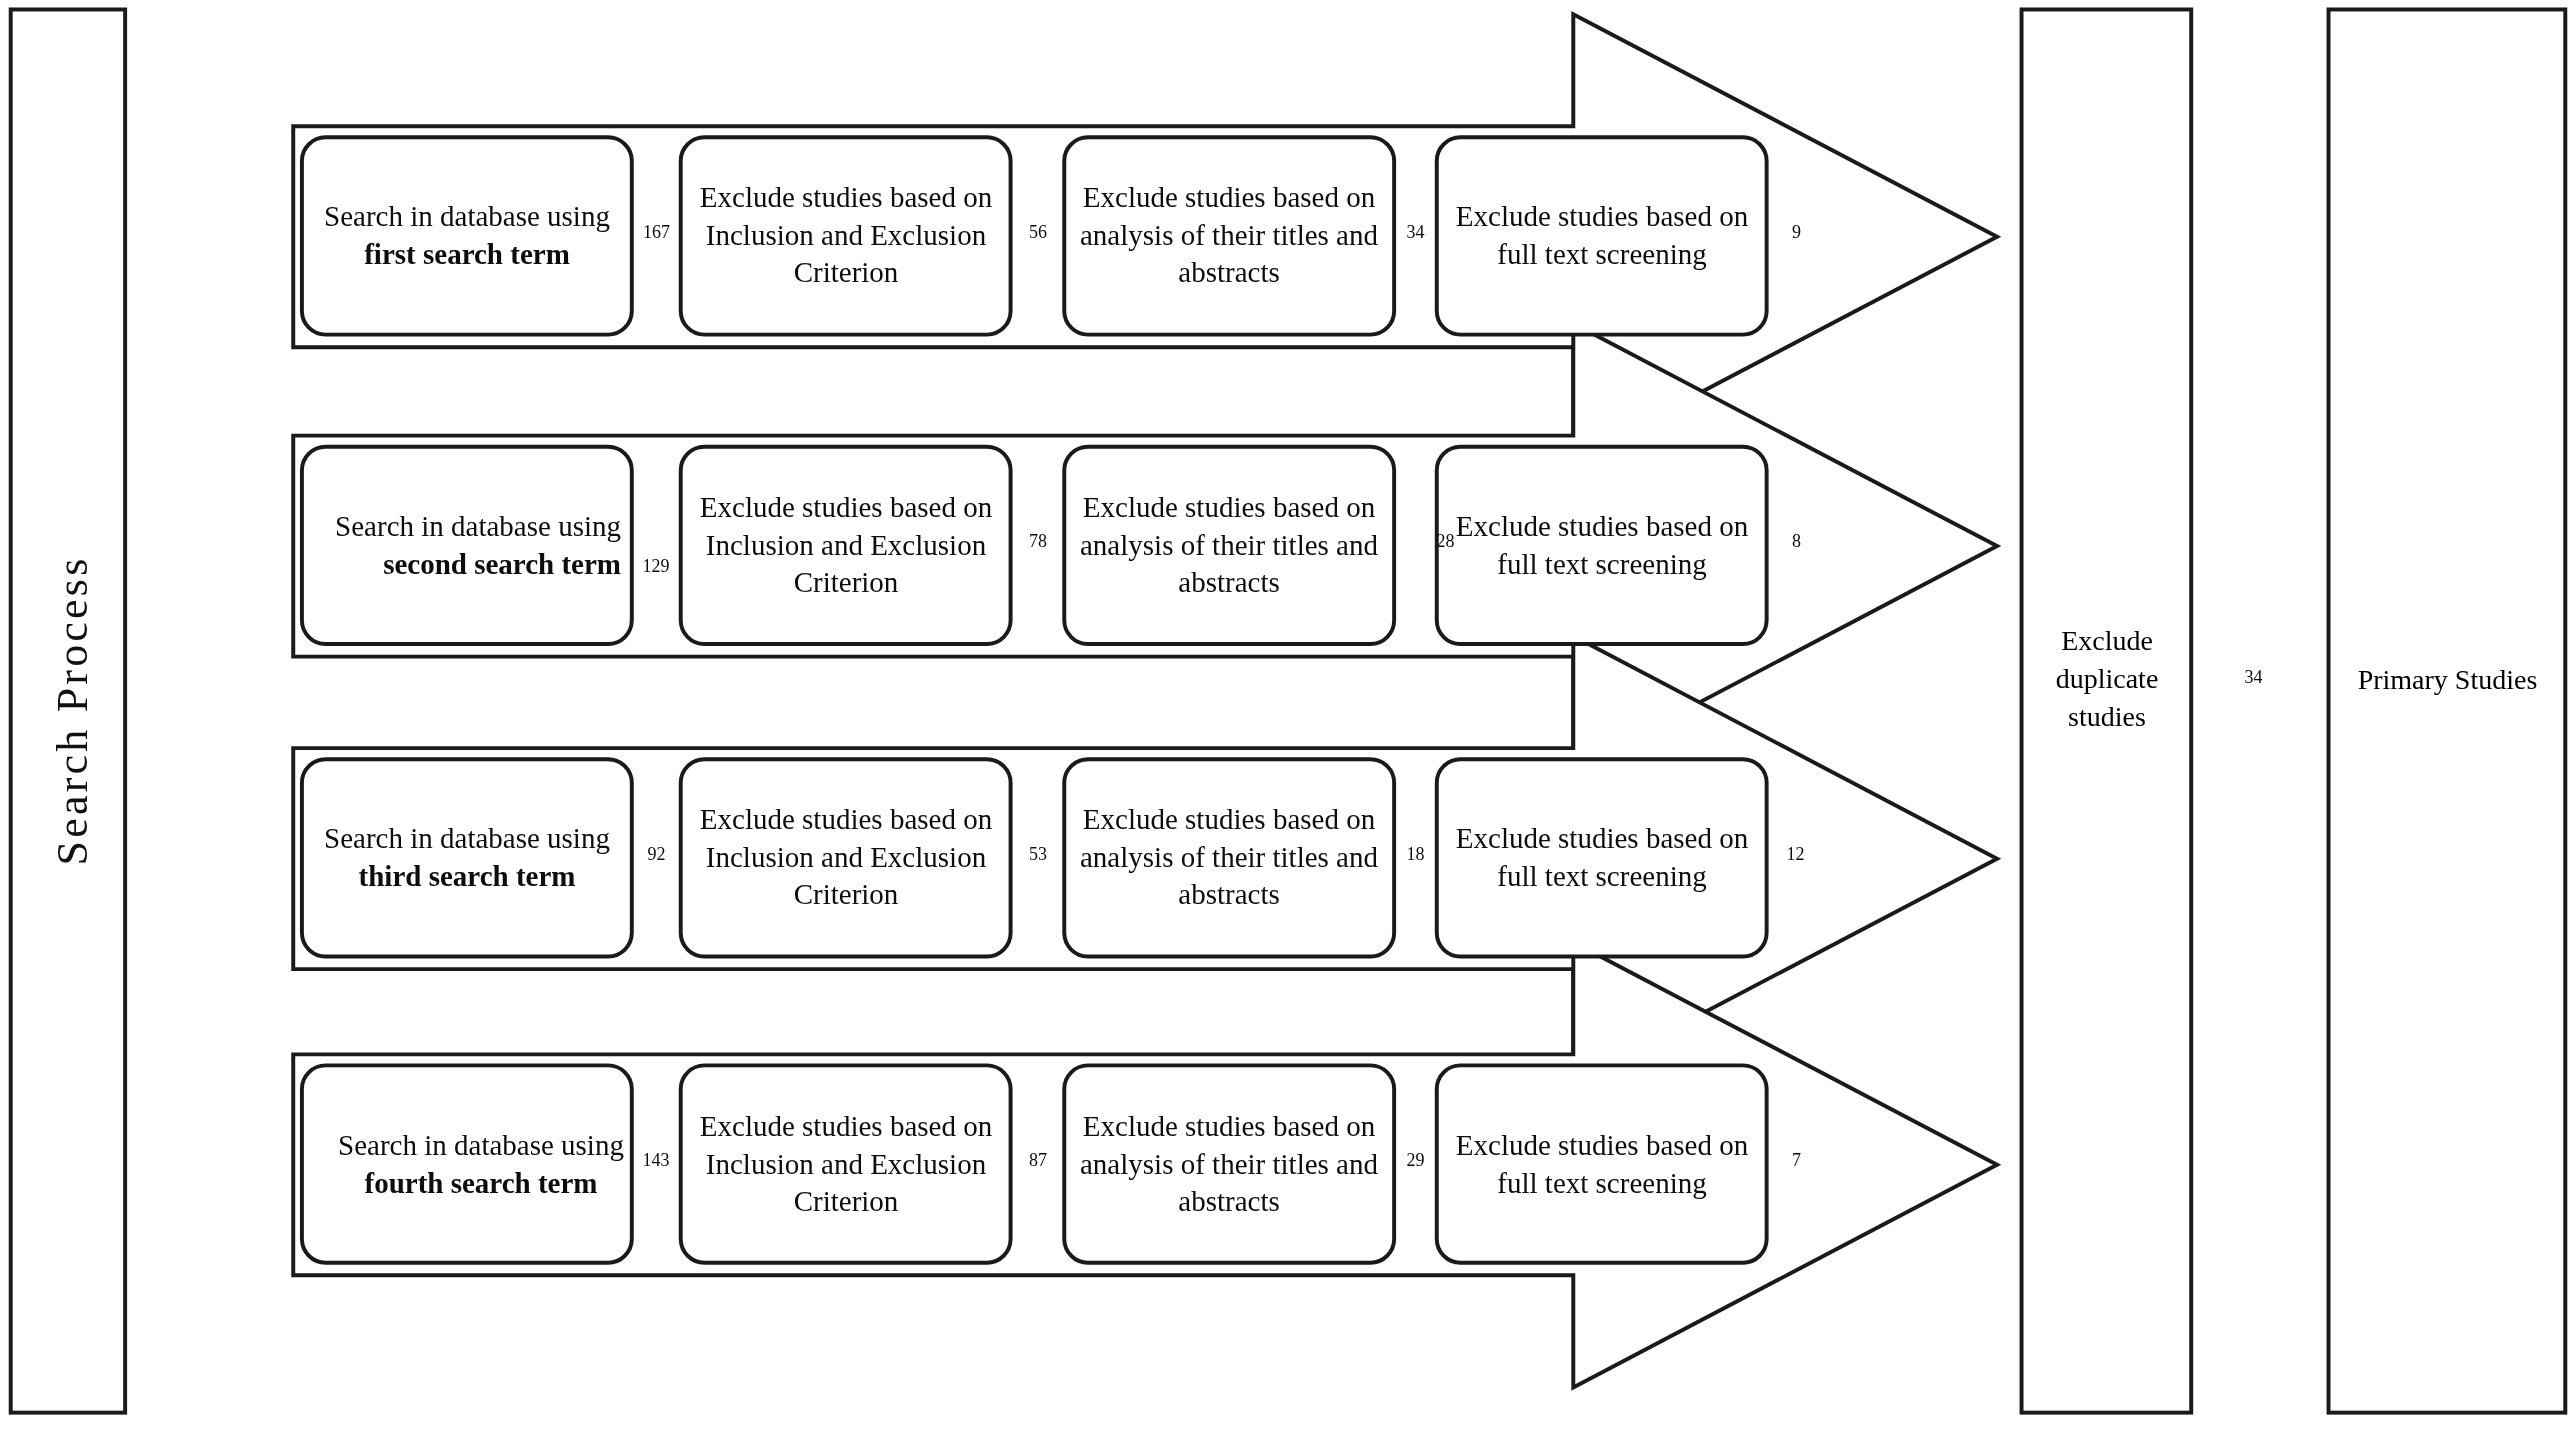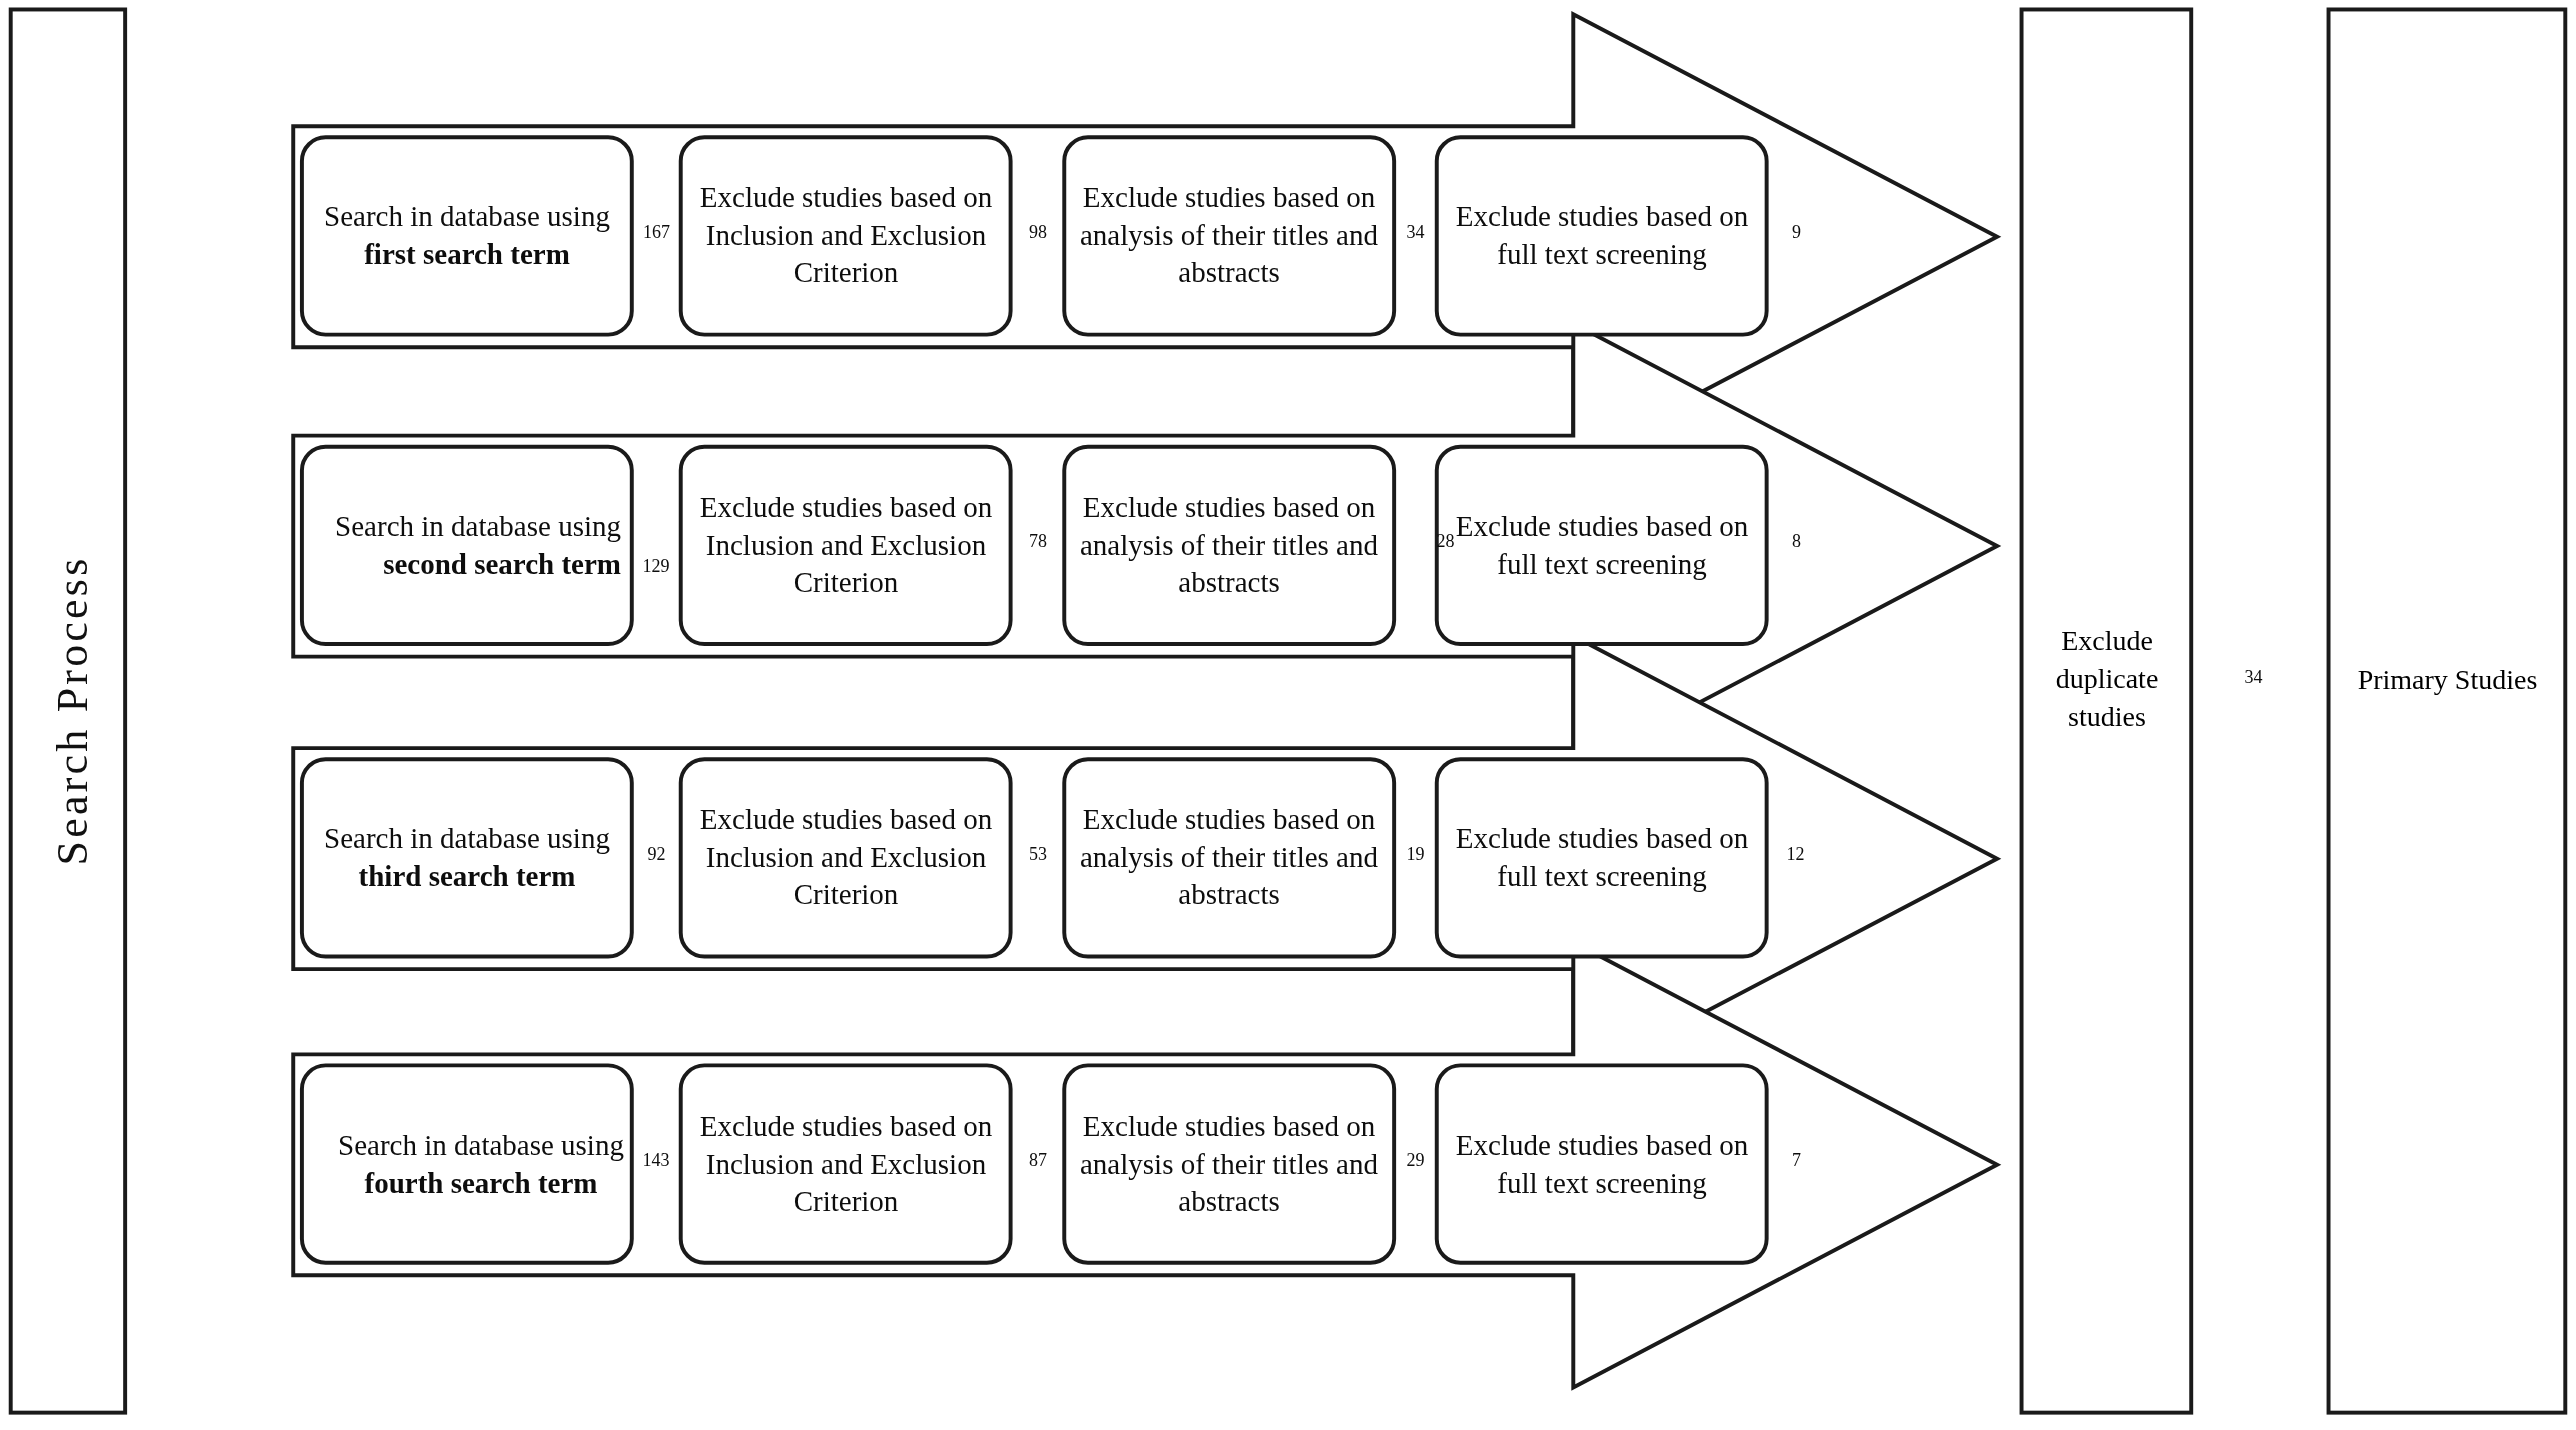--- a/index.html
+++ b/index.html
@@ -168,21 +168,21 @@
   <div class="txt stage-label" style="left:681px; top:137px; width:330px; height:197px;">
     <span>Exclude studies based on Inclusion and Exclusion Criterion</span>
   </div>
   <div class="txt stage-label" style="left:1064px; top:137px; width:330px; height:197px;">
     <span>Exclude studies based on analysis of their titles and abstracts</span>
   </div>
   <div class="txt stage-label" style="left:1437px; top:137px; width:330px; height:197px;">
     <span>Exclude studies based on full text screening</span>
   </div>
   <div class="count-label" style="left:632px; top:222px; width:49px;">167</div>
-  <div class="count-label" style="left:1011px; top:222px; width:54px;">98</div>
+  <div class="count-label" style="left:1011px; top:222px; width:54px;">56</div>
   <div class="count-label" style="left:1394px; top:222px; width:43px;">34</div>
   <div class="count-label" style="left:1775px; top:222px; width:43px;">9</div>
 
   <div class="txt stage-label" style="left:302px; top:447px; width:330px; height:197px;text-align:right;">
     <span><span>Search in database using </span><b>second search term</b></span>
   </div>
   <div class="txt stage-label" style="left:681px; top:447px; width:330px; height:197px;">
     <span>Exclude studies based on Inclusion and Exclusion Criterion</span>
   </div>
   <div class="txt stage-label" style="left:1064px; top:447px; width:330px; height:197px;">
@@ -203,21 +203,21 @@
     <span>Exclude studies based on Inclusion and Exclusion Criterion</span>
   </div>
   <div class="txt stage-label" style="left:1064px; top:759px; width:330px; height:197px;">
     <span>Exclude studies based on analysis of their titles and abstracts</span>
   </div>
   <div class="txt stage-label" style="left:1437px; top:759px; width:330px; height:197px;">
     <span>Exclude studies based on full text screening</span>
   </div>
   <div class="count-label" style="left:632px; top:844px; width:49px;">92</div>
   <div class="count-label" style="left:1011px; top:844px; width:54px;">53</div>
-  <div class="count-label" style="left:1394px; top:844px; width:43px;">19</div>
+  <div class="count-label" style="left:1394px; top:844px; width:43px;">18</div>
   <div class="count-label" style="left:1772px; top:844px; width:47px;">12</div>
 
   <div class="txt stage-label" style="left:316px; top:1066px; width:330px; height:197px;">
     <span><span>Search in database using </span><b>fourth search term</b></span>
   </div>
   <div class="txt stage-label" style="left:681px; top:1066px; width:330px; height:197px;">
     <span>Exclude studies based on Inclusion and Exclusion Criterion</span>
   </div>
   <div class="txt stage-label" style="left:1064px; top:1066px; width:330px; height:197px;">
     <span>Exclude studies based on analysis of their titles and abstracts</span>

